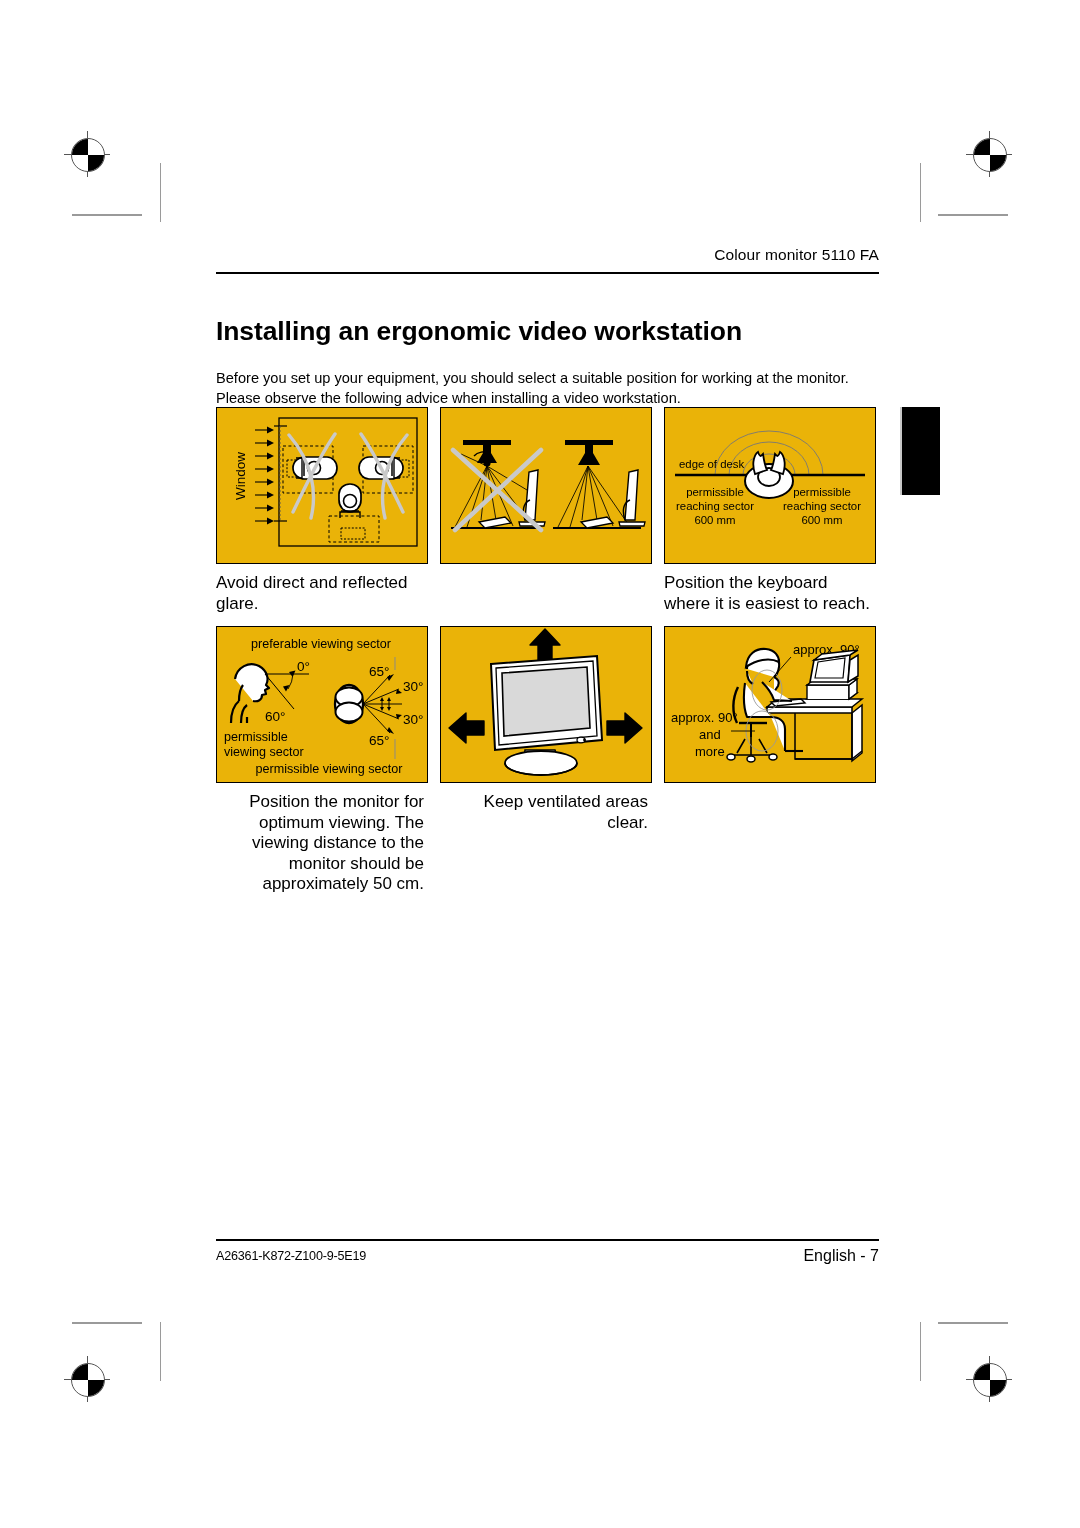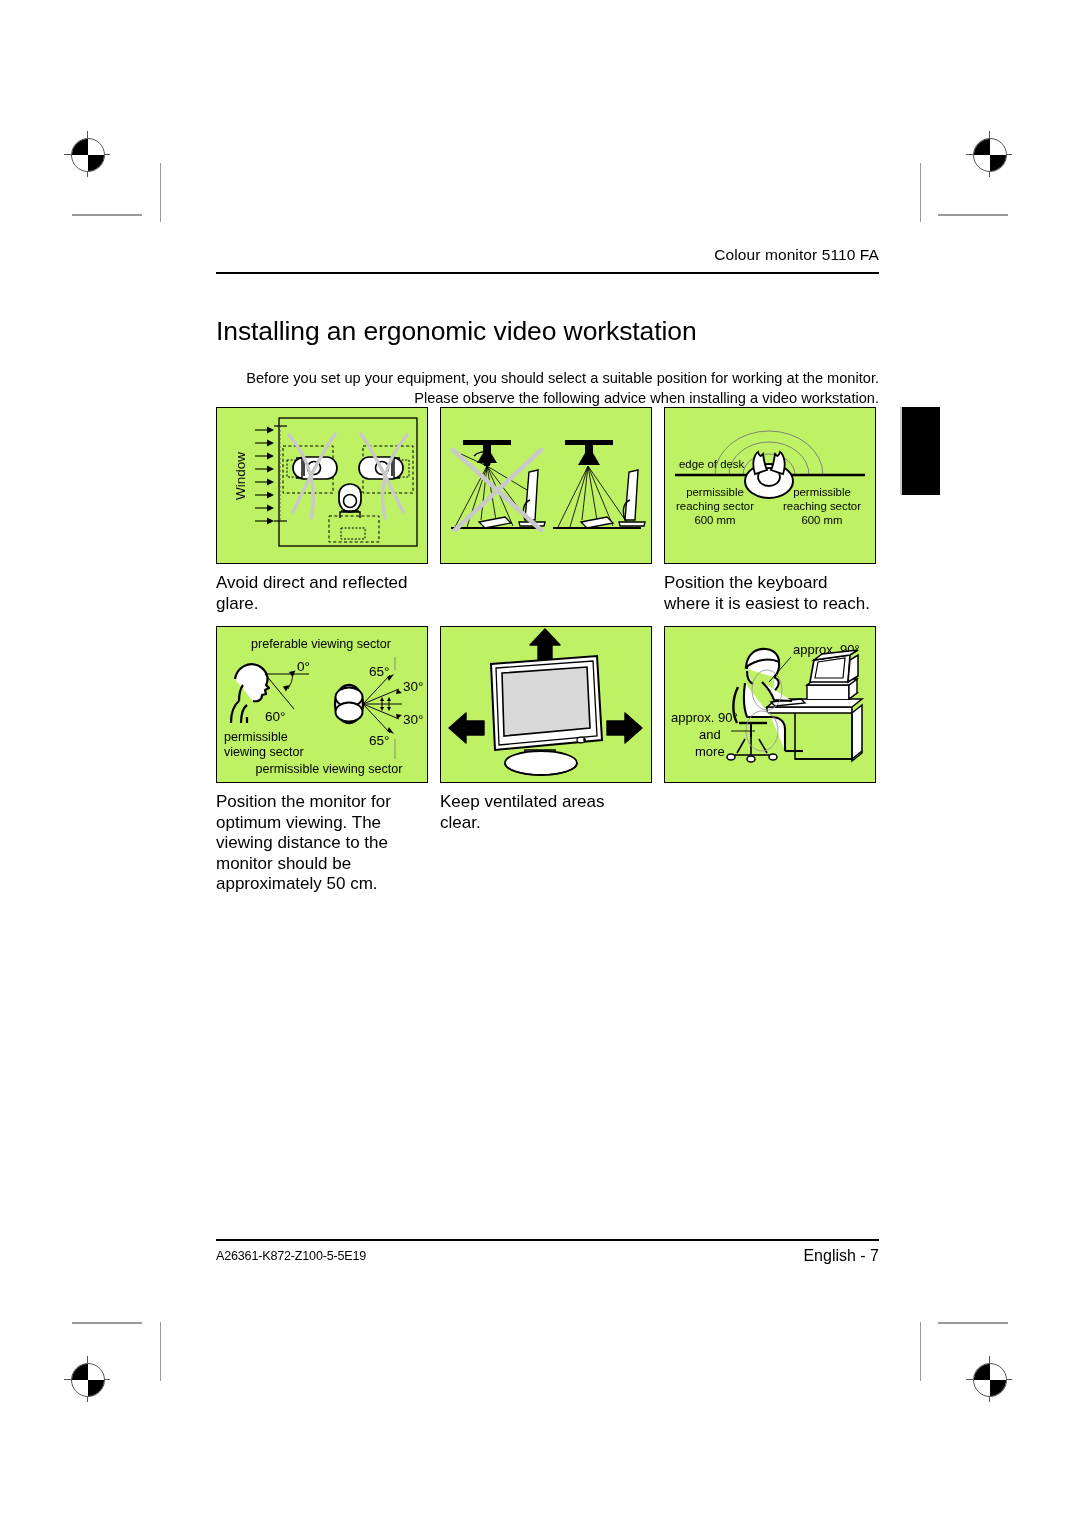--- a/index.html
+++ b/index.html
@@ -80,58 +80,57 @@
     width: 663px;
     height: 2.4px;
     background: #000;
   }
 
   .page-title {
     position: absolute;
     left: 0;
     top: 298px;
     font-size: 26.5px;
-    font-weight: normal;
+    font-weight: bold;
     letter-spacing: -0.1px;
     white-space: nowrap;
   }
 
   .intro {
     position: absolute;
     left: 0;
     top: 353px;
     width: 663px;
     font-size: 14.6px;
     line-height: 20.5px;
-    text-align: right;
   }
 
   
   .fig-grid {
     position: absolute;
     left: 0;
     top: 407px;
     width: 663px;
   }
   .fig-row {
     display: flex;
     gap: 10px;
   }
-  .fig-row.row2 { margin-top: 12px; }
+  .fig-row.row2 { margin-top: 12px; text-align: right; }
   .fig-cell {
     width: 214px;
   }
   .fig-box {
     width: 212px;
     height: 157px;
     border: 1.6px solid #000;
     box-sizing: border-box;
     position: relative;
     overflow: hidden;
-    background: #bef264;
+    background: #eab308;
   }
   .fig-caption {
     font-size: 17px;
     line-height: 20.5px;
     margin-top: 9px;
     width: 208px;
   }
 
   .fig-box svg { display: block; }
 
@@ -541,16 +540,16 @@
               <line x1="66" y1="104" x2="90" y2="104"></line>
             </g>
           </svg>
         </div>
       </div>
 
     </div>
   </div>
 
   <div class="footer-rule"></div>
-  <div class="footer-left">A26361-K872-Z100-5-5E19</div>
+  <div class="footer-left">A26361-K872-Z100-9-5E19</div>
   <div class="footer-right">English -  7</div>
 
 </div>
 
 </body></html>

